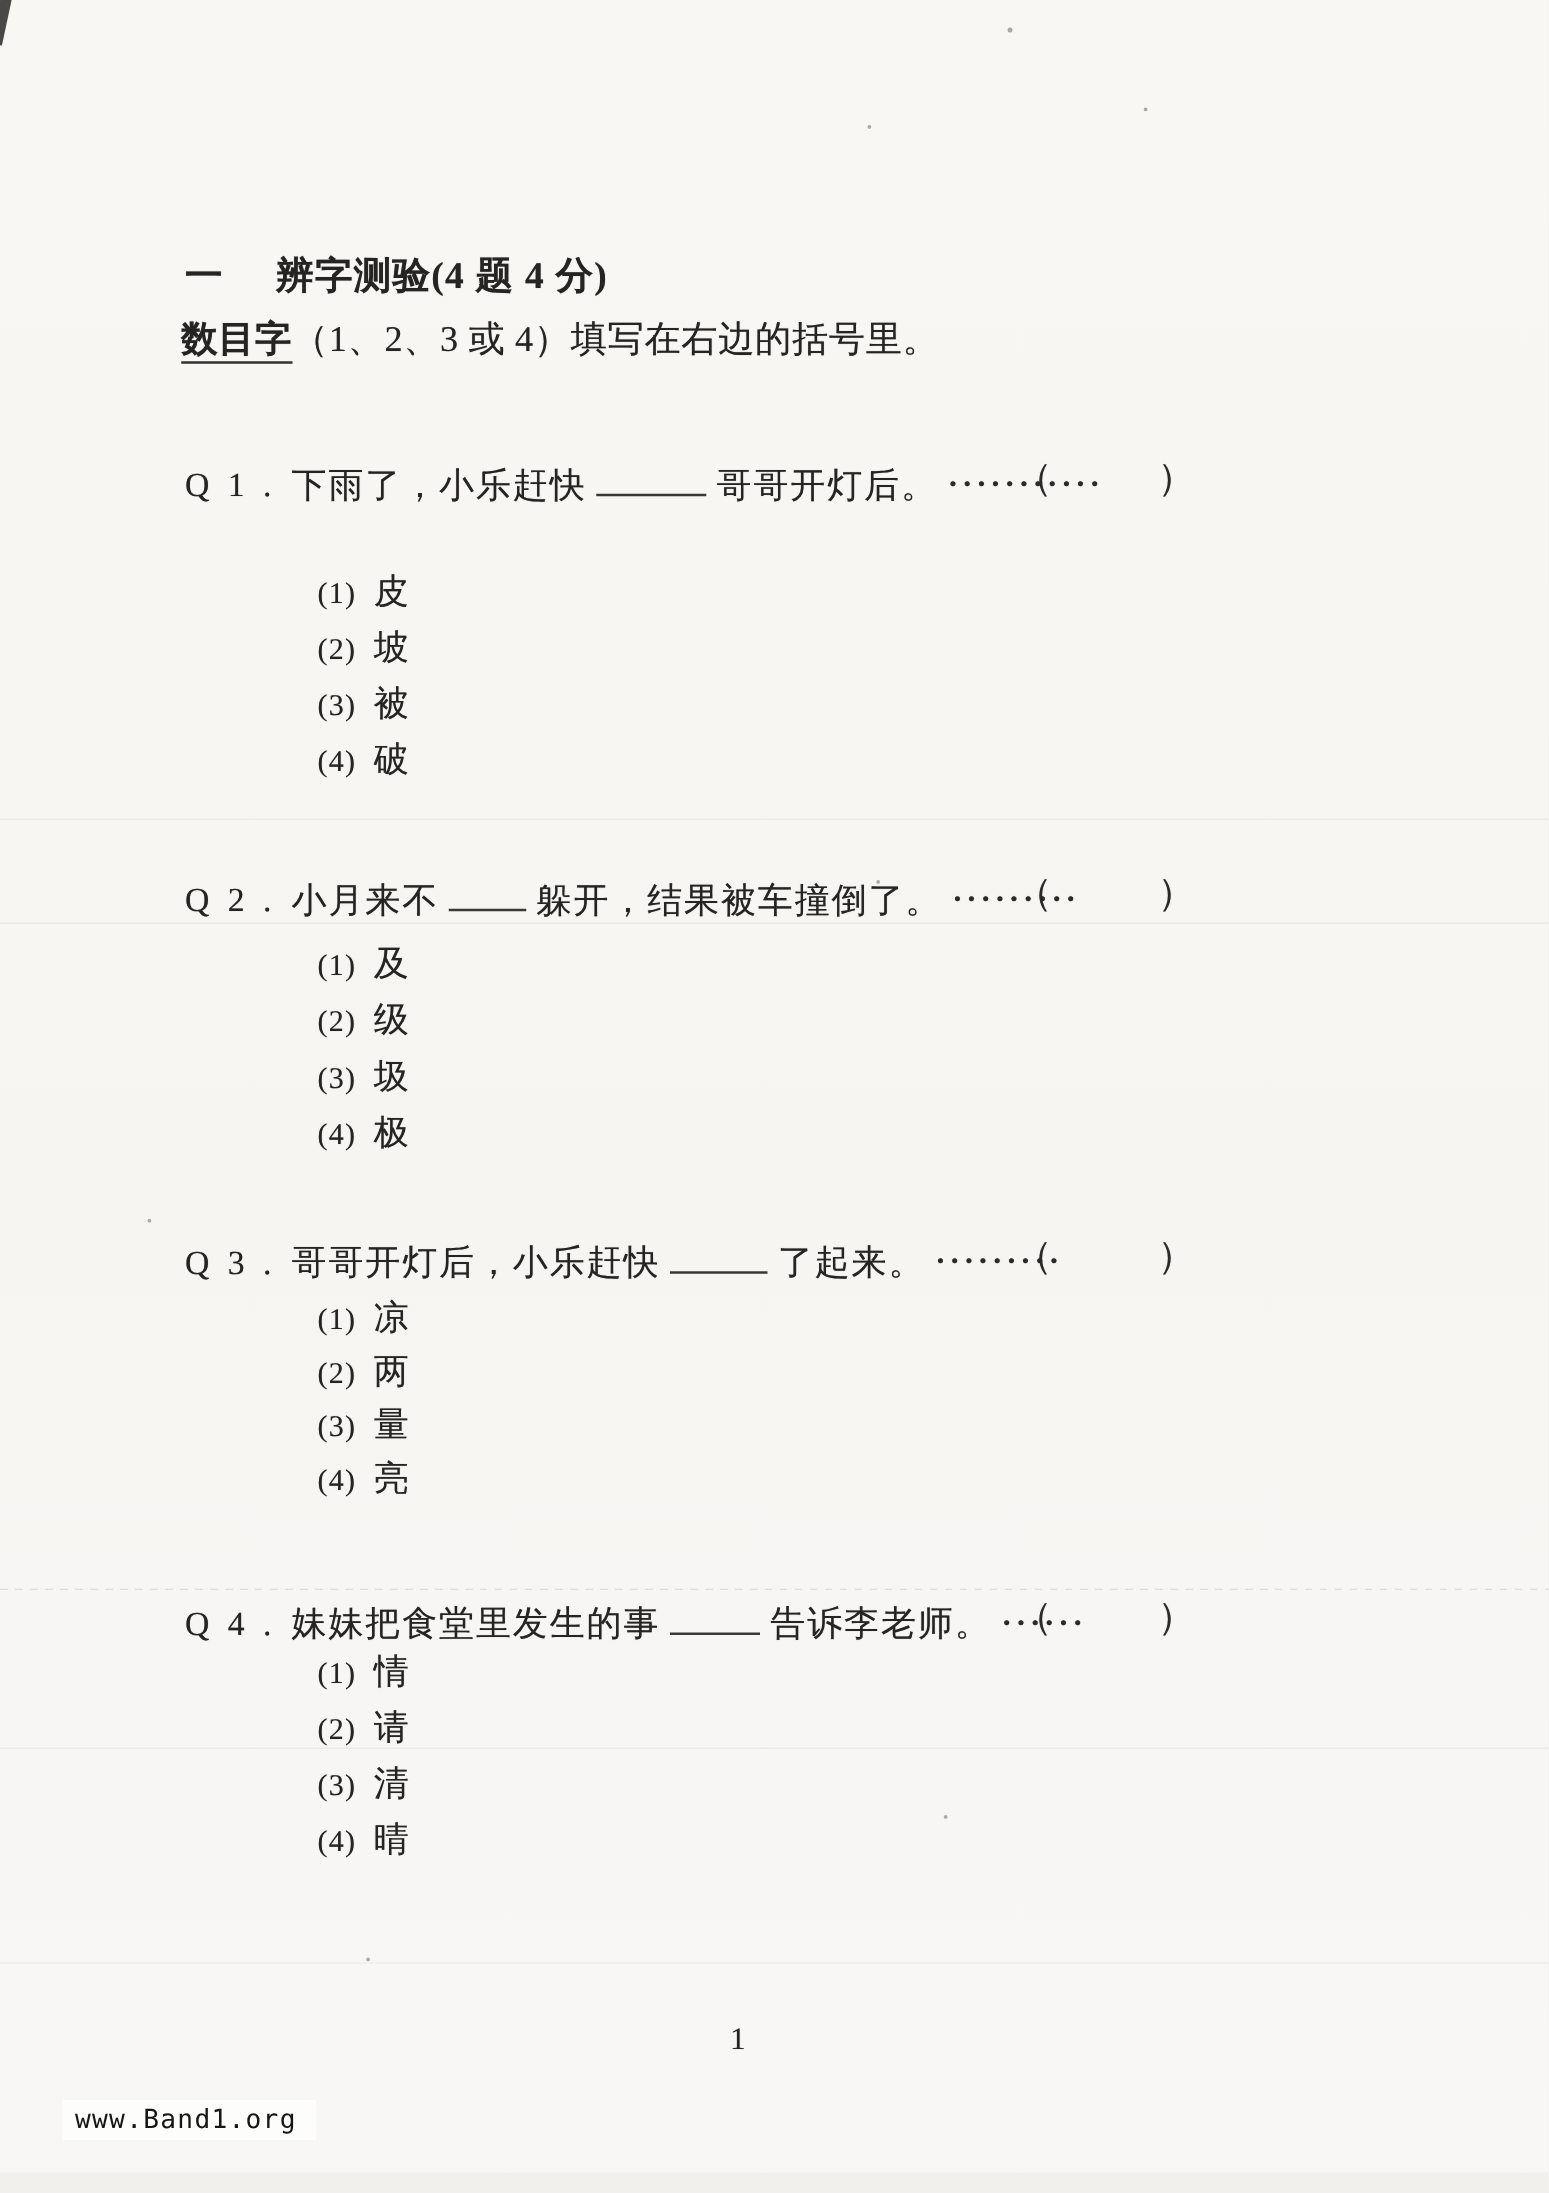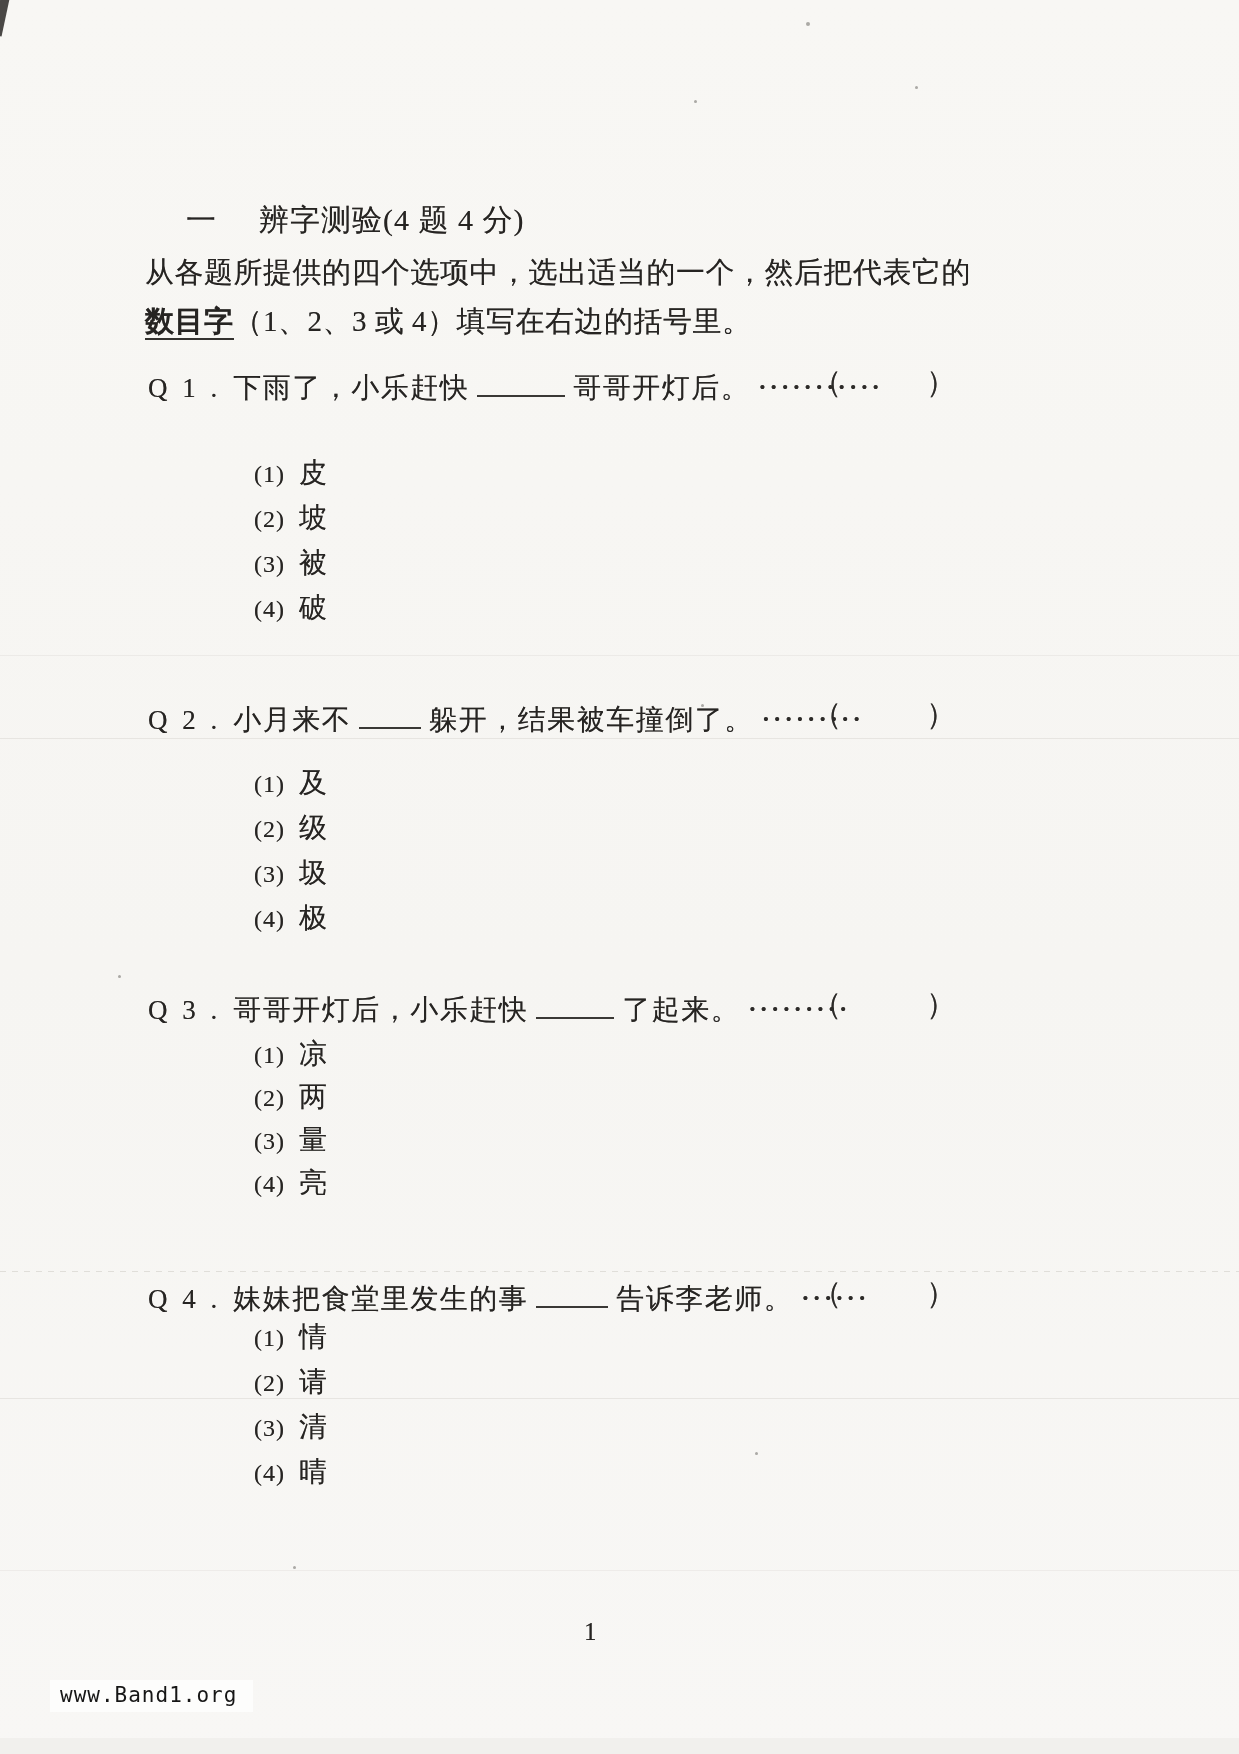--- a/index.html
+++ b/index.html
@@ -13,41 +13,41 @@
   }
   .txt{ text-shadow:0 0 0.6px rgba(45,42,40,.55); }
 
   
   .hline{position:absolute;left:0;width:100%;height:1px;background:#e7e5e1;}
   .hline.dotted{background:repeating-linear-gradient(90deg,#e0ded9 0 6px,transparent 6px 12px);}
   .speck{position:absolute;border-radius:50%;background:#6b6965;opacity:.55;}
   .corner-mark{position:absolute;left:-3px;top:-6px;width:9px;height:42px;background:#4a4846;transform:rotate(12deg);}
 
   
-  .title-row{position:absolute;left:148px;top:200px;font-size:30px;font-weight:normal;letter-spacing:1px;margin-left:38px;}
+  .title-row{position:absolute;left:148px;top:200px;font-size:30px;font-weight:bold;letter-spacing:1px;}
   .sec-num{display:inline-block;margin-right:42px;}
   .instr{position:absolute;left:145px;top:248px;width:860px;font-size:29px;line-height:49px;letter-spacing:0.5px;}
   .u{font-weight:bold;border-bottom:2px solid #34322f;padding-bottom:1px;}
 
   
   .question{position:absolute;left:0;width:1239px;}
   .qline{position:absolute;left:148px;top:0;white-space:nowrap;font-size:28px;letter-spacing:1.5px;}
   .qid{display:inline-block;letter-spacing:4px;margin-right:12px;font-size:27px;}
   .blank{display:inline-block;border-bottom:2px solid #3a3835;height:1.05em;margin:0 8px;vertical-align:baseline;}
   .dots{display:inline-block;margin-left:8px;font-weight:bold;font-size:25px;letter-spacing:3px;color:#2c2a28;vertical-align:2px;}
   .bro,.brc{position:absolute;top:-4px;font-size:30px;color:#2c2a28;}
   .bro{left:812px;}
   .brc{left:926px;}
   .opts{position:absolute;left:218px;margin-left:36px;}
   .opt{white-space:nowrap;}
   .onum{font-size:24px;letter-spacing:1px;}
   .ochar{font-size:28px;margin-left:14px;}
 
   .q1{top:366px;} .q1 .opts{top:88px;} .q1 .opt{height:45px;} .q1 .blank{width:88px;}
-  .q2{top:698px;} .q2 .opts{top:66px;text-align:center;} .q2 .opt{height:45px;} .q2 .blank{width:62px;}
+  .q2{top:698px;} .q2 .opts{top:54px;text-align:center;} .q2 .opt{height:45px;} .q2 .blank{width:62px;}
   .q3{top:988px;} .q3 .opts{top:47px;} .q3 .opt{height:43px;} .q3 .blank{width:78px;}
   .q4{top:1277px;} .q4 .opts{top:41px;} .q4 .opt{height:45px;} .q4 .blank{width:72px;}
 
   
   .pagenum{position:absolute;left:584px;top:1618px;font-size:25px;}
   .watermark{
     position:absolute;left:50px;top:1680px;
     background:#fdfdfc;padding:3px 16px 5px 10px;
     font-family:"DejaVu Sans Mono","Liberation Mono",monospace;
     font-size:21px;color:#161616;letter-spacing:1px;
@@ -72,21 +72,20 @@
   <div class="speck" style="left:118px;top:975px;width:3px;height:3px"></div>
   <div class="speck" style="left:293px;top:1566px;width:3px;height:3px"></div>
   <div class="speck" style="left:755px;top:1452px;width:3px;height:3px"></div>
   <div class="speck" style="left:62px;top:1744px;width:5px;height:4px"></div>
 
   <div class="title-row txt">
     <span class="sec-num">一</span><span>辨字测验(4 题 4 分)</span>
   </div>
 
   <div class="instr txt">
-    <div><span>从各题所提供的四个选项中，选出适当的一个，然后把代表它的</span></div>
     <div>
       <span class="u">数目字</span><span>（1、2、3 或 4）填写在右边的括号里。</span>
     </div>
   </div>
 
   <div class="question q1">
     <div class="qline txt">
       <span class="qid">Q 1 .</span><span>下雨了，小乐赶快</span><span class="blank"></span><span>哥哥开灯后。</span><span class="dots">···········</span>
     </div>
     <span class="bro txt">（</span>

